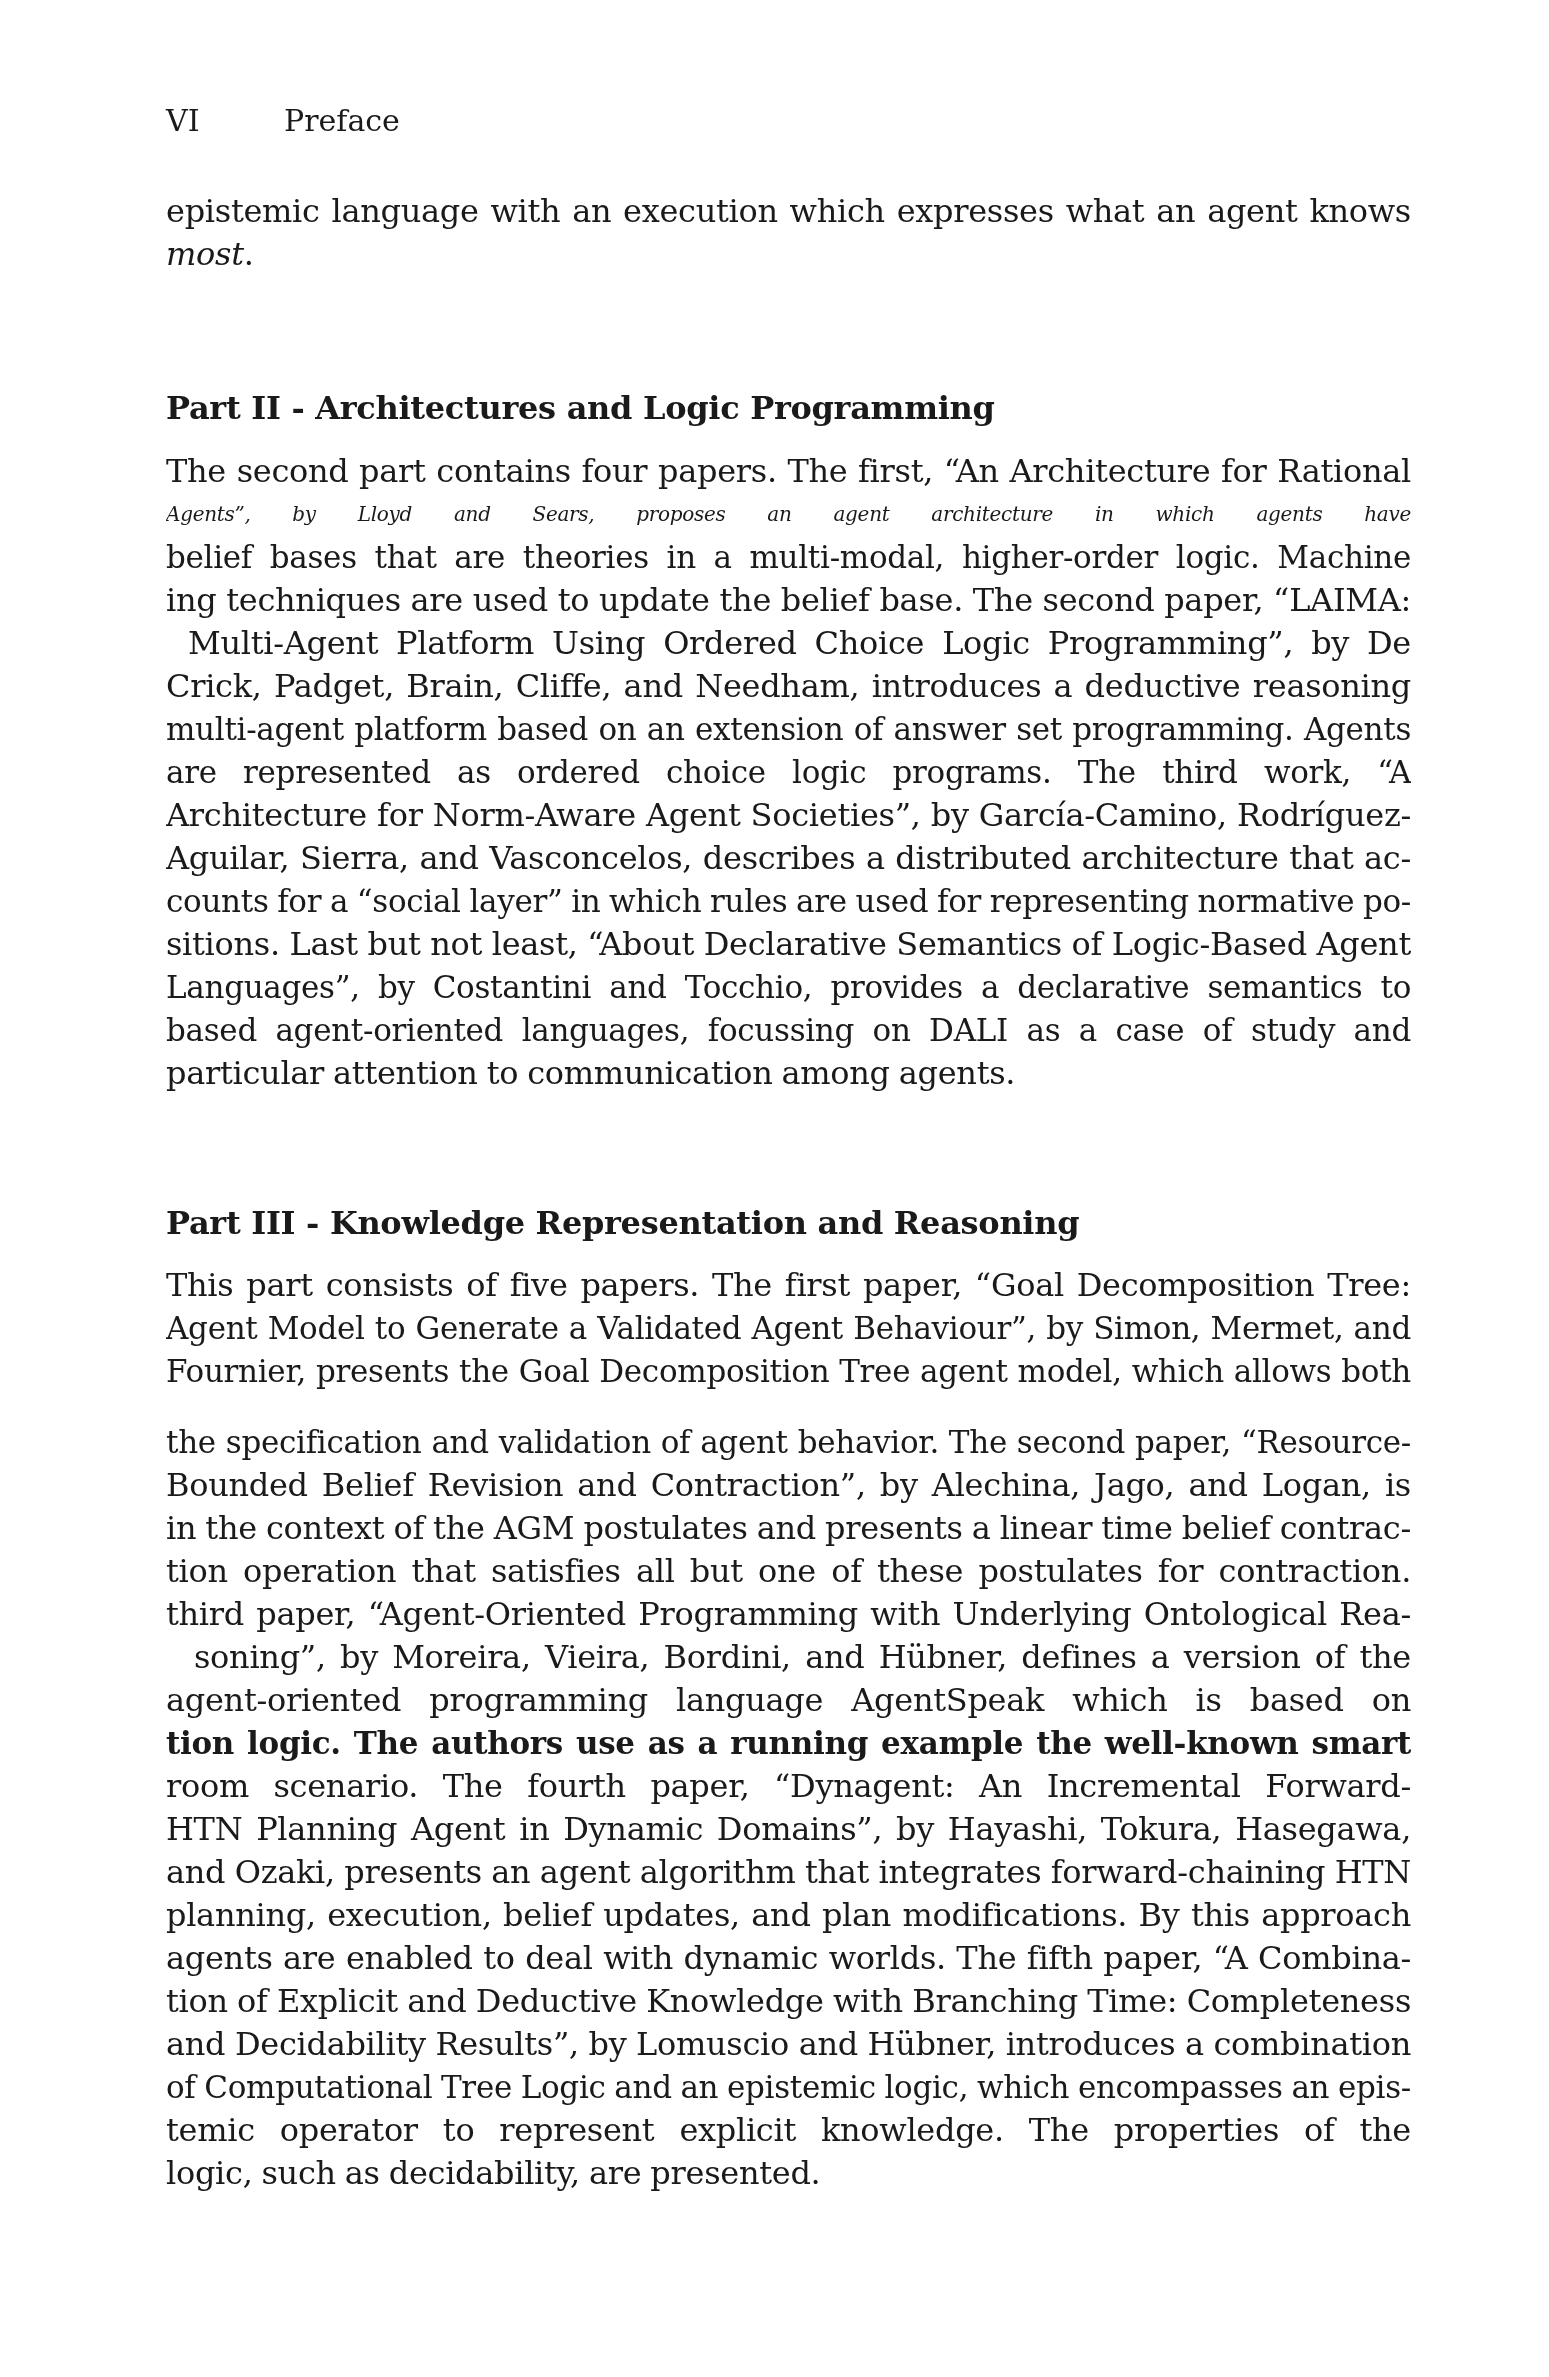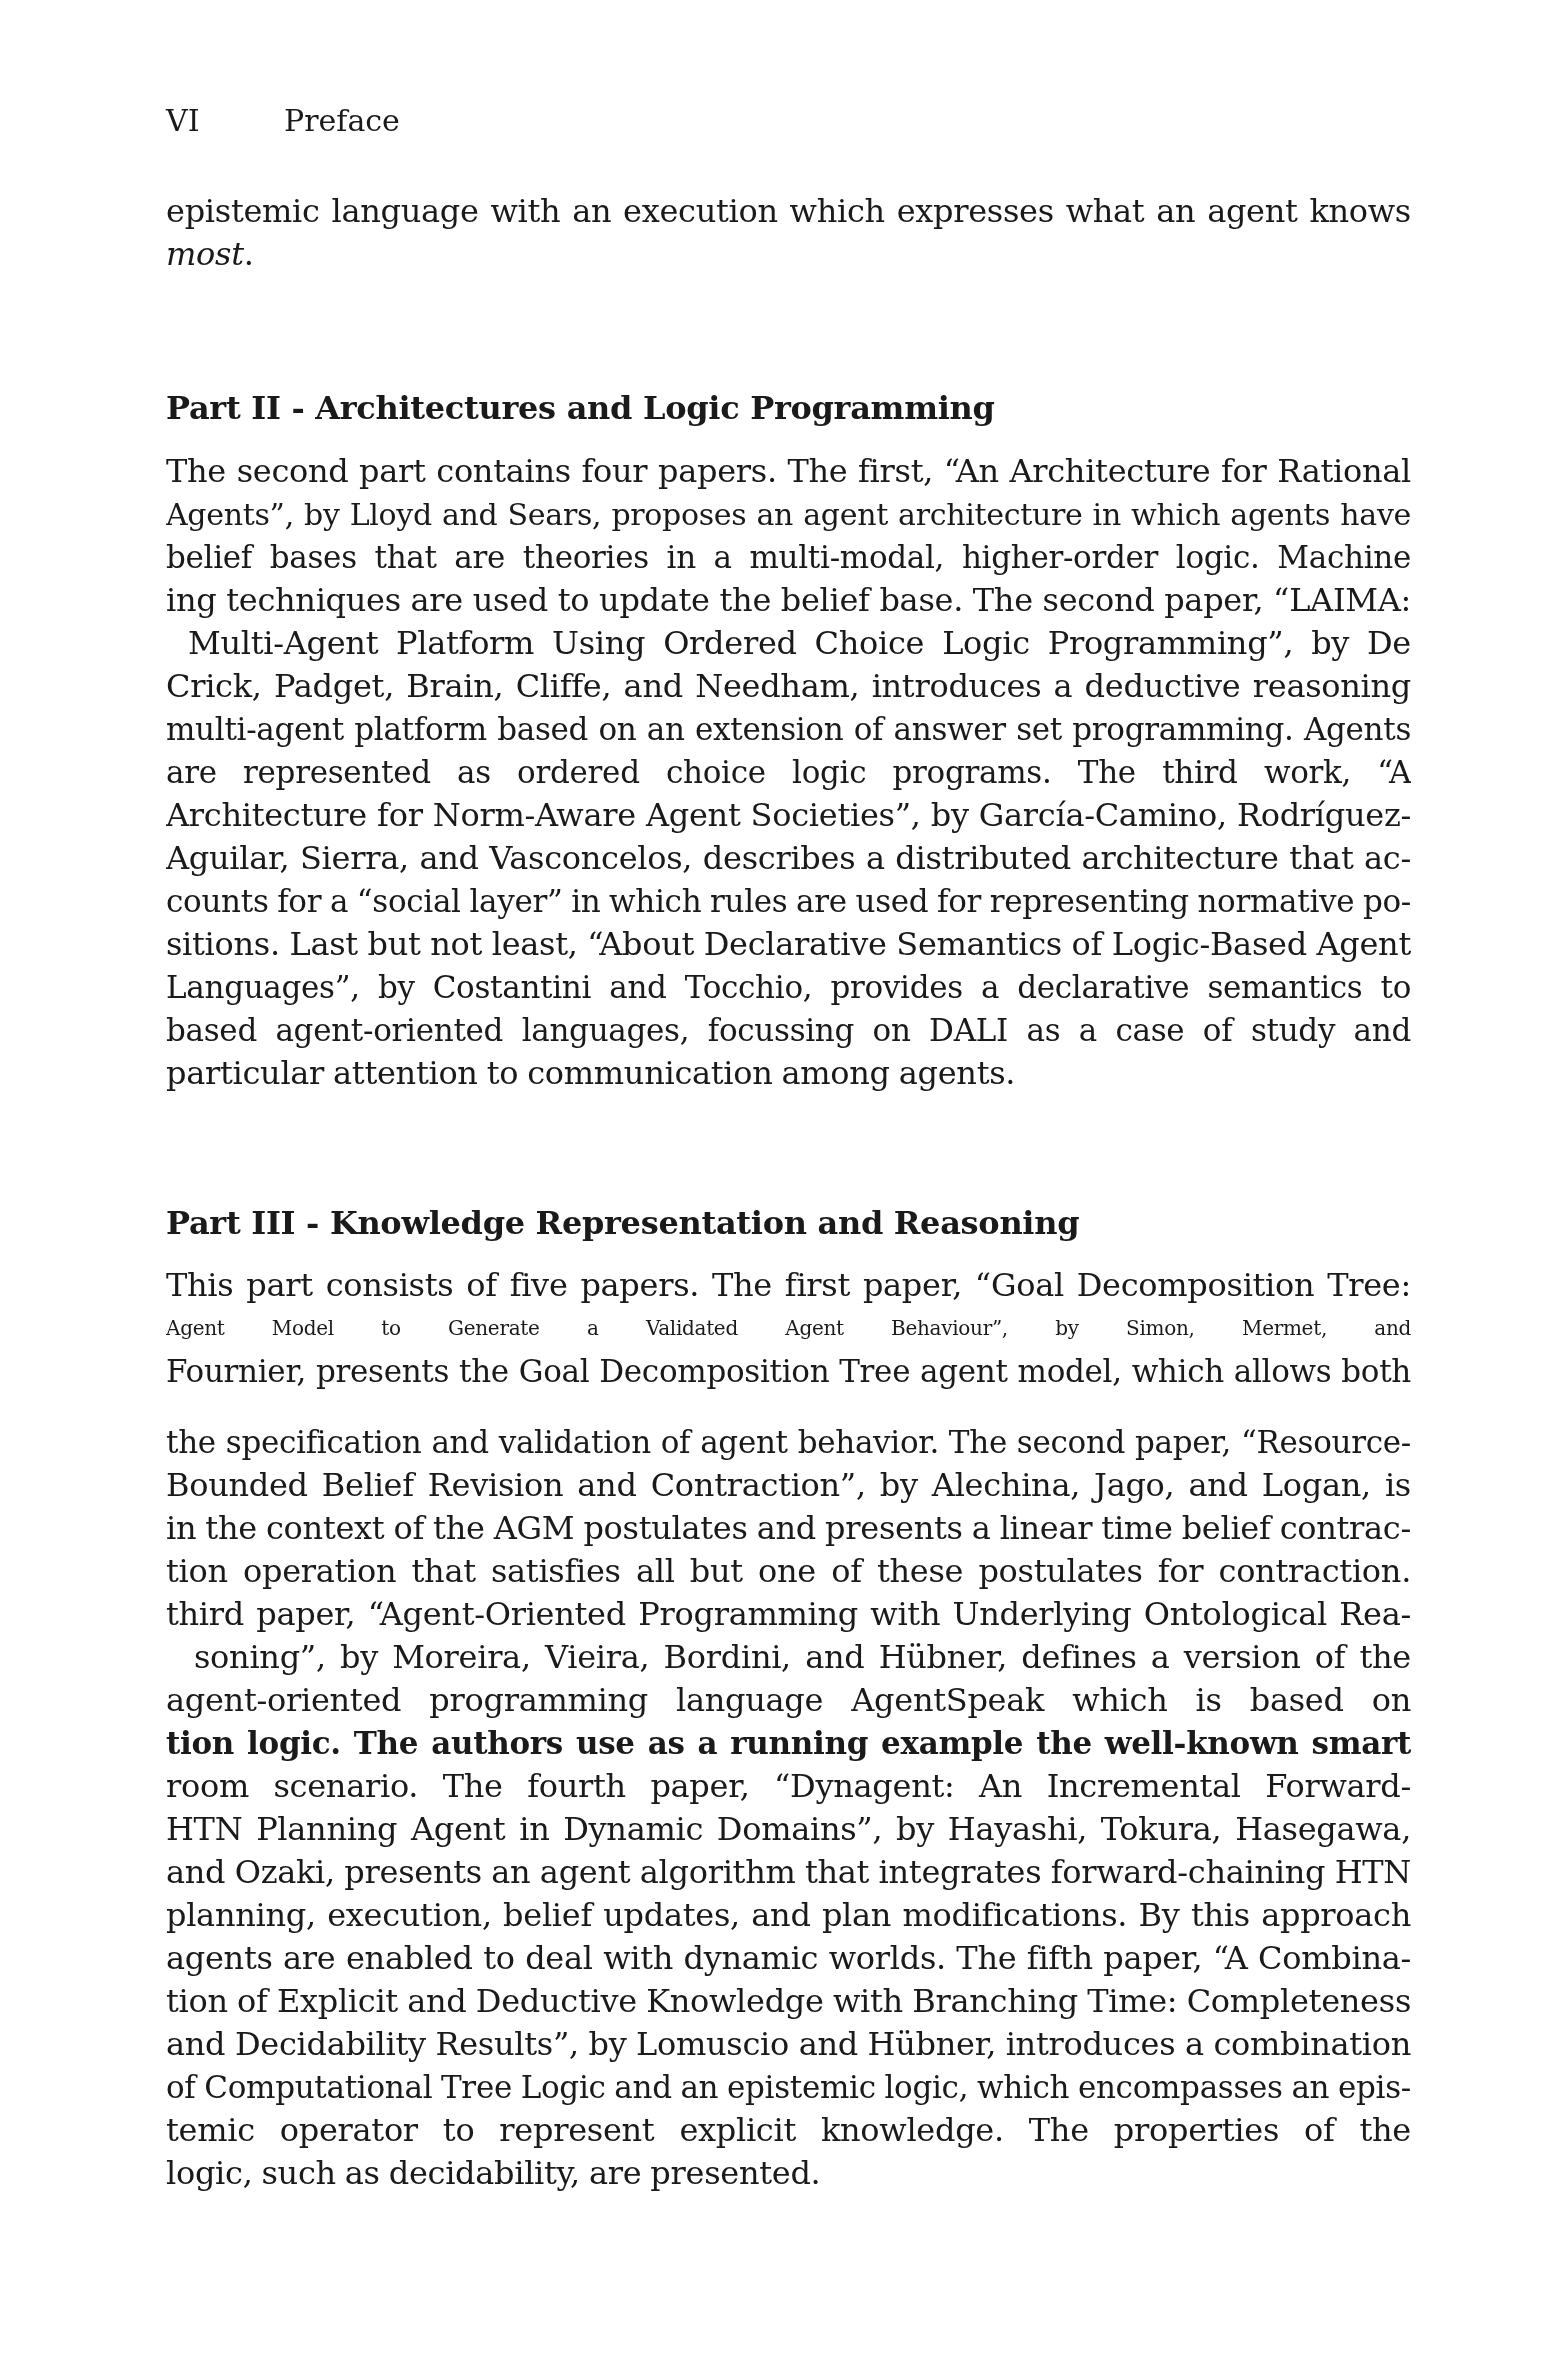--- a/index.html
+++ b/index.html
@@ -29,41 +29,41 @@
 
   <div class="block" style="top:190px;">
     <span class="line" style="white-space: normal; text-align-last: justify; height: 43px; overflow: hidden;"><span>epistemic language with an execution which expresses what an agent knows</span> <em>at</em></span>
     <span class="line last" style="white-space: nowrap; text-align-last: left;"><em>most</em><span>.</span></span>
   </div>
 
   <div class="heading" style="top:387px;">Part II - Architectures and Logic Programming</div>
 
   <div class="block" style="top:450px;">
     <span class="line" style="white-space: normal; text-align-last: justify; height: 43px; overflow: hidden;">The second part contains four papers. The first, “An Architecture for Rational</span>
-    <span class="line" style="white-space: normal; text-align-last: justify; font-size: 30px; height: 43px; overflow: hidden;">Agents”, by Lloyd and Sears, proposes an agent architecture in which agents have</span>
+    <span class="line" style="white-space: normal; text-align-last: justify; font-size: 20px; height: 43px; overflow: hidden; font-style: italic;">Agents”, by Lloyd and Sears, proposes an agent architecture in which agents have</span>
     <span class="line" style="white-space: normal; text-align-last: justify; font-size: 31px; height: 43px; overflow: hidden;">belief bases that are theories in a multi-modal, higher-order logic. Machine learn-</span>
     <span class="line" style="white-space: normal; text-align-last: justify; height: 43px; overflow: hidden;">ing techniques are used to update the belief base. The second paper, “LAIMA: A</span>
     <span class="line" style="white-space: normal; text-align-last: justify; height: 43px; overflow: hidden; margin-left: 22px;">Multi-Agent Platform Using Ordered Choice Logic Programming”, by De Vos,</span>
     <span class="line" style="white-space: normal; text-align-last: justify; height: 43px; overflow: hidden;">Crick, Padget, Brain, Cliffe, and Needham, introduces a deductive reasoning</span>
     <span class="line" style="white-space: normal; text-align-last: justify; font-size: 31px; height: 43px; overflow: hidden;">multi-agent platform based on an extension of answer set programming. Agents</span>
     <span class="line" style="white-space: normal; text-align-last: justify; font-size: 31px; height: 43px; overflow: hidden;">are represented as ordered choice logic programs. The third work, “A Distributed</span>
     <span class="line" style="white-space: normal; text-align-last: justify; height: 43px; overflow: hidden;">Architecture for Norm-Aware Agent Societies”, by García-Camino, Rodríguez-</span>
     <span class="line" style="white-space: normal; text-align-last: justify; height: 43px; overflow: hidden;">Aguilar, Sierra, and Vasconcelos, describes a distributed architecture that ac-</span>
     <span class="line" style="white-space: normal; text-align-last: justify; font-size: 31px; height: 43px; overflow: hidden;">counts for a “social layer” in which rules are used for representing normative po-</span>
     <span class="line" style="white-space: normal; text-align-last: justify; height: 43px; overflow: hidden;">sitions. Last but not least, “About Declarative Semantics of Logic-Based Agent</span>
     <span class="line" style="white-space: normal; text-align-last: justify; font-size: 31px; height: 43px; overflow: hidden;">Languages”, by Costantini and Tocchio, provides a declarative semantics to logic-</span>
     <span class="line" style="white-space: normal; text-align-last: justify; font-size: 31px; height: 43px; overflow: hidden;">based agent-oriented languages, focussing on DALI as a case of study and paying</span>
     <span class="line last" style="white-space: nowrap; text-align-last: left;">particular attention to communication among agents.</span>
   </div>
 
   <div class="heading" style="top:1202px;">Part III - Knowledge Representation and Reasoning</div>
 
   <div class="block" style="top:1264px;">
     <span class="line" style="white-space: normal; text-align-last: justify; height: 43px; overflow: hidden;">This part consists of five papers. The first paper, “Goal Decomposition Tree: An</span>
-    <span class="line" style="white-space: normal; text-align-last: justify; font-size: 20px; height: 43px; overflow: hidden;">Agent Model to Generate a Validated Agent Behaviour”, by Simon, Mermet, and</span>
+    <span class="line" style="white-space: normal; text-align-last: justify; font-size: 31px; height: 43px; overflow: hidden;">Agent Model to Generate a Validated Agent Behaviour”, by Simon, Mermet, and</span>
     <span class="line" style="white-space: normal; text-align-last: justify; font-size: 31px; height: 43px; overflow: hidden;">Fournier, presents the Goal Decomposition Tree agent model, which allows both</span>
     <span class="line" style="white-space: normal; text-align-last: justify; font-size: 31px; height: 43px; overflow: hidden; margin-top: 28px;">the specification and validation of agent behavior. The second paper, “Resource-</span>
     <span class="line" style="white-space: normal; text-align-last: justify; height: 43px; overflow: hidden;">Bounded Belief Revision and Contraction”, by Alechina, Jago, and Logan, is set</span>
     <span class="line" style="white-space: normal; text-align-last: justify; height: 43px; overflow: hidden;">in the context of the AGM postulates and presents a linear time belief contrac-</span>
     <span class="line" style="white-space: normal; text-align-last: justify; height: 43px; overflow: hidden;">tion operation that satisfies all but one of these postulates for contraction. The</span>
     <span class="line" style="white-space: normal; text-align-last: justify; height: 43px; overflow: hidden;">third paper, “Agent-Oriented Programming with Underlying Ontological Rea-</span>
     <span class="line" style="white-space: normal; text-align-last: justify; height: 43px; overflow: hidden; margin-left: 28px;">soning”, by Moreira, Vieira, Bordini, and Hübner, defines a version of the BDI</span>
     <span class="line" style="white-space: normal; text-align-last: justify; height: 43px; overflow: hidden;">agent-oriented programming language AgentSpeak which is based on descrip-</span>
     <span class="line" style="white-space: normal; text-align-last: justify; font-size: 31px; height: 43px; overflow: hidden; font-weight: bold;">tion logic. The authors use as a running example the well-known smart meeting-</span>
     <span class="line" style="white-space: normal; text-align-last: justify; height: 43px; overflow: hidden;">room scenario. The fourth paper, “Dynagent: An Incremental Forward-Chaining</span>

